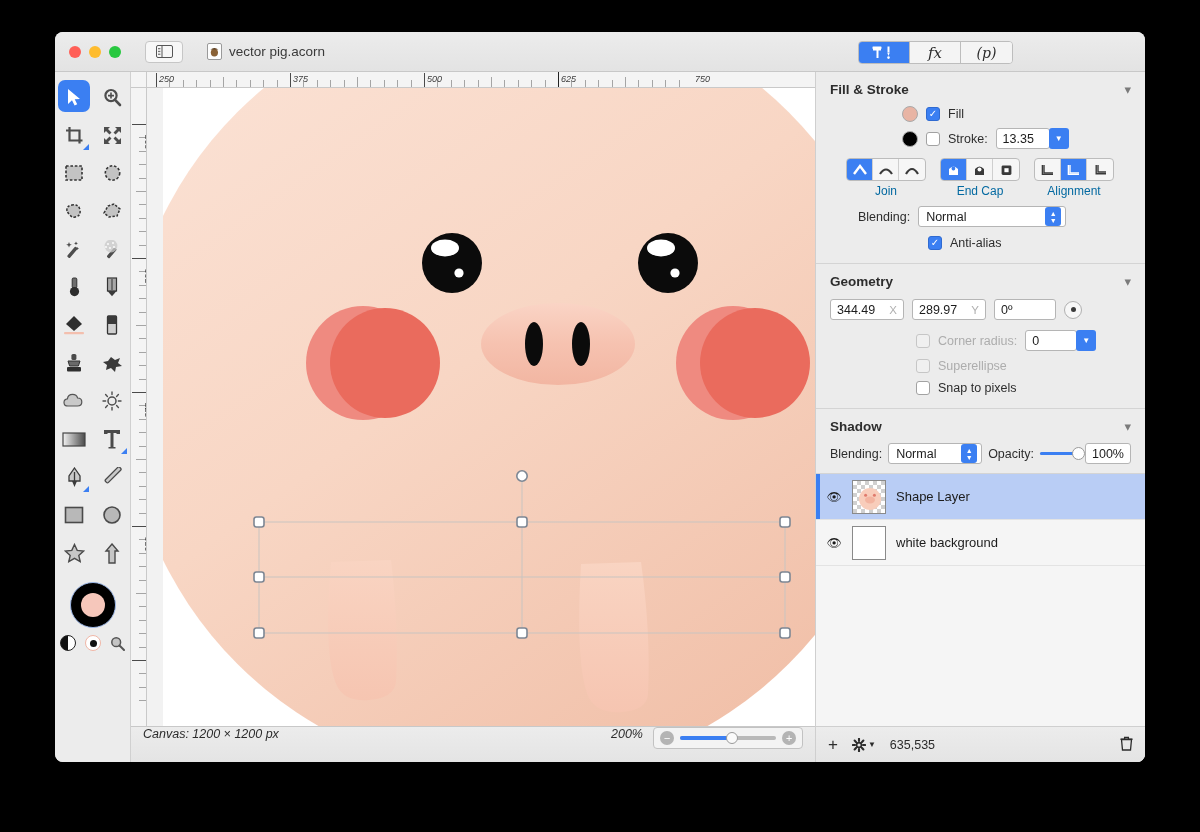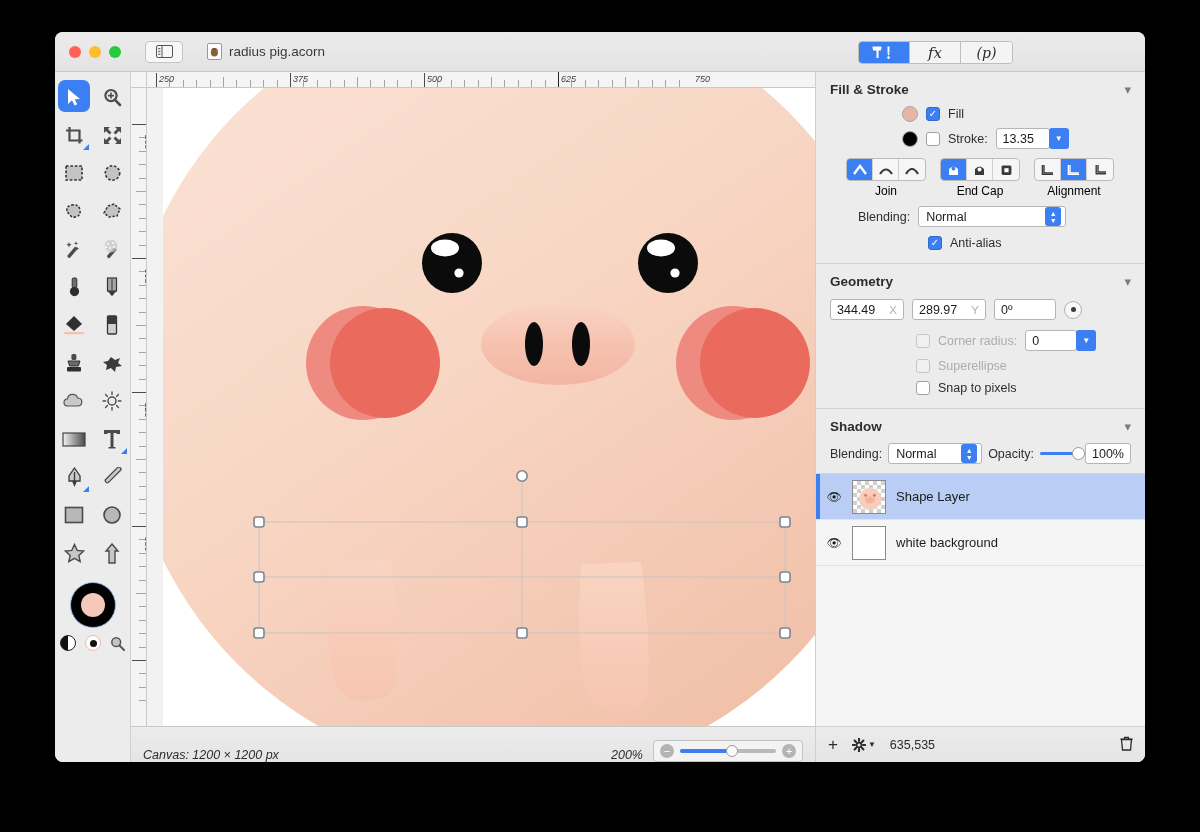--- a/index.html
+++ b/index.html
@@ -107,21 +107,21 @@
   .rlabel { position:absolute; font-size:9px; color:#3d3d3d; font-family:"Liberation Sans",sans-serif;}
   .rlabel.v { transform: rotate(-90deg); transform-origin: left top; white-space:nowrap;}
   .canvas-row { display:flex; flex:1; }
   .canvas-area { flex:1; background:#f2f2f2; position:relative; overflow:hidden; }
   .canvas-sheet {
     position:absolute; left:16px; top:0; width:669px; height:640px;
     background:#fff; overflow:hidden;
   }
   .statusbar {
     height: 36px; background: linear-gradient(180deg,#ececec,#e4e4e4);
-    border-top:1px solid #c8c8c8; display:flex; align-items:flex-end;
+    border-top:1px solid #c8c8c8; display:flex; align-items:flex-start;
     padding: 0 12px; font-size: 12.5px; color:#2c2c2c;
   }
   .zoom-val { margin-left:auto; margin-right:10px; font-size:12.5px; }
   .zoom-ctl {
     display:flex; align-items:center; gap:0;
     background:#f3f3f3; border:1px solid #c2c2c2; border-radius:4px;
     padding: 2px 6px; height:22px;
   }
   .zbtn { width:14px;height:14px;border-radius:50%;background:#b4b4b4;color:#fff;font-size:11px;
           display:flex;align-items:center;justify-content:center;line-height:1;}
@@ -159,21 +159,21 @@
   }
   .segrow { display:flex; padding: 6px 14px 0 14px; gap:14px; }
   .seggrp { display:flex; flex-direction:column; align-items:center; }
   .segbtns { display:flex; border:1px solid #bcbcbc; border-radius:4px; overflow:hidden; background:#f6f6f6;}
   .segbtns .b {
     width:26px;height:21px;display:flex;align-items:center;justify-content:center;
     border-right:1px solid #cfcfcf; font-size:13px; color:#3a3a3a;
   }
   .segbtns .b:last-child{border-right:none;}
   .segbtns .b.on{background:#3b7ff2;color:#fff;}
-  .seggrp .cap { font-size:12px; color:#000000; margin-top:3px; }
+  .seggrp .cap { font-size:12px; color:#0369a1; margin-top:3px; }
   .selectbox {
     background:#fff;border:1px solid #b5b5b5;border-radius:3px;height:21px;
     display:flex;align-items:center;padding:0 4px 0 7px;font-size:12.5px;color:#1c1c1c;flex:1;
   }
   .selectbox .arrows{
     margin-left:auto;width:16px;height:19px;background:#3b7ff2;border-radius:3px;color:#fff;
     display:flex;flex-direction:column;align-items:center;justify-content:center;font-size:7px;line-height:7px;
   }
   .geo-row { display:flex; padding:4px 14px; gap:8px; align-items:center; }
   .rotdot { width:18px;height:18px;border-radius:50%;border:1px solid #b0b0b0;background:#f7f7f7;
@@ -227,21 +227,21 @@
         <rect x="2" y="8.6" width="2.4" height="1.3" fill="#777"></rect>
       </svg>
     </div>
 
     <div class="doc-title">
       <svg width="15" height="17" viewBox="0 0 15 17">
         <rect x="0.5" y="0.5" width="14" height="16" rx="1.5" fill="#fdfdfd" stroke="#9a9a9a"></rect>
         <ellipse cx="7.4" cy="9.6" rx="3.6" ry="3.9" fill="#8a6236"></ellipse>
         <path d="M3.4 6.6 q4-3.2 8 0 z" fill="#5a3d1e"></path>
       </svg>
-      <span class="label">radius pig.acorn</span>
+      <span class="label">vector pig.acorn</span>
     </div>
 
     <div class="seg-tabs">
       <div class="seg active">
         <svg width="26" height="15" viewBox="0 0 26 15">
           <path d="M2 3 L10 3 L10 5.5 L7.5 5.5 L7.5 13 L5.5 13 L5.5 5.5 L2 5.5 Z" fill="#fff"></path>
           <rect x="1.5" y="1.5" width="9" height="2.4" rx="0.6" fill="#fff"></rect>
           <rect x="16.5" y="1.5" width="2" height="6" fill="#fff"></rect>
           <path d="M16.3 7.8 L18.7 7.8 L17.5 11 Z" fill="#fff"></path>
           <circle cx="17.5" cy="12.6" r="1.3" fill="#fff"></circle>

